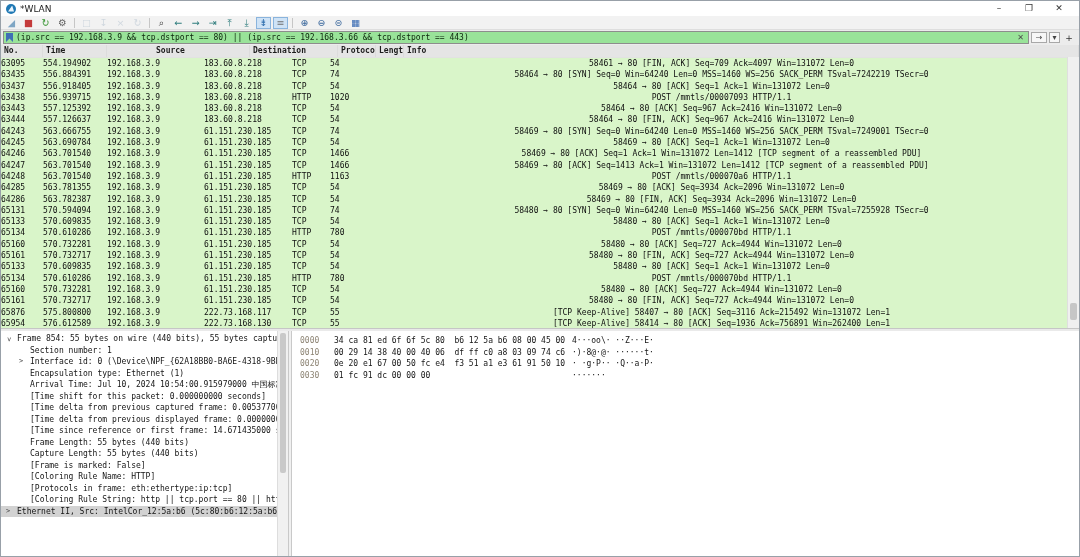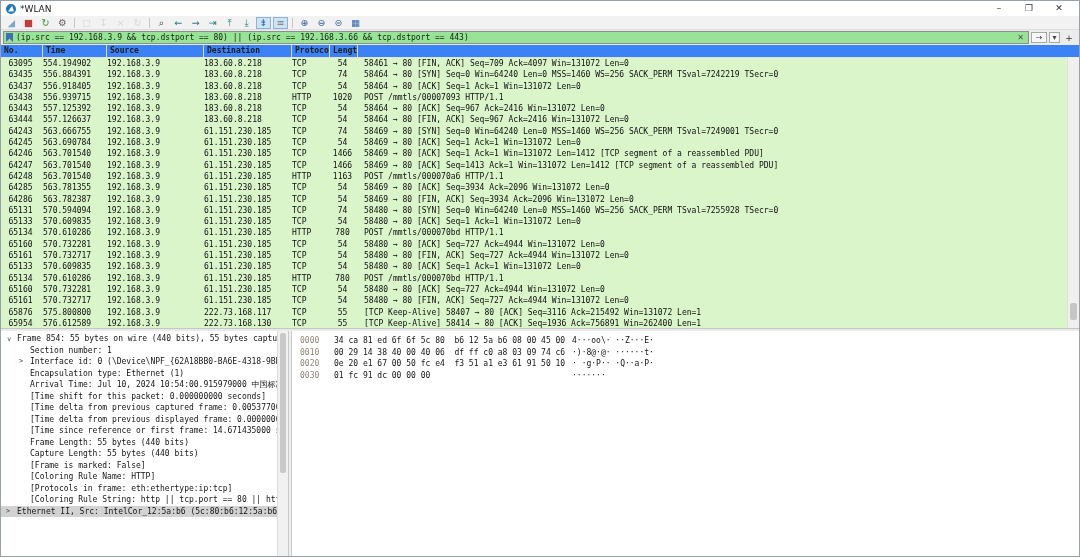--- a/index.html
+++ b/index.html
@@ -27,28 +27,28 @@
   .filter-input{flex:1;height:11px;background:#99e399;border:1px solid #8d8d8d;display:flex;align-items:center;padding:0 2px;gap:3px;min-width:0;}
   .bookmark{width:7px;height:9px;background:#3f6fb5;clip-path:polygon(0 0,100% 0,100% 100%,50% 62%,0 100%);flex:0 0 auto;}
   .filter-text{flex:1;font-family:"DejaVu Sans Mono",monospace;font-size:8px;color:#0b250b;white-space:pre;overflow:hidden;}
   .filter-clear{flex:0 0 auto;font-size:8px;color:#4d4d4d;padding:0 2px;}
   .filter-btn{flex:0 0 auto;width:16px;height:11px;border:1px solid #a8a8a8;background:#f7f7f7;color:#444;
     font-size:8px;text-align:center;line-height:10px;box-sizing:border-box;}
   .filter-dd{width:11px;}
   .filter-plus{flex:0 0 auto;width:14px;text-align:center;font-size:9px;color:#333;}
   
   .packet-list{flex:0 0 283px;background:#ffffff;position:relative;font-family:"DejaVu Sans Mono",monospace;overflow:hidden;}
-  .pl-header{height:12px;display:flex;background:#3b82f6;border-bottom:1px solid #e2e2e2;font-size:8px;font-weight:bold;color:#1d1d1d;}
+  .pl-header{height:12px;display:flex;background:#e5e5e5;border-bottom:1px solid #e2e2e2;font-size:8px;font-weight:bold;color:#1d1d1d;}
   .pl-h{box-sizing:border-box;border-right:1px solid #dcdcdc;padding:1px 0 0 3px;white-space:pre;overflow:hidden;flex:0 0 auto;}
   .pl-h.grow{flex:1 1 auto;}
   .pl-body{height:271px;overflow:hidden;}
   .prow{display:flex;height:11.3px;line-height:11.4px;background:#d9f5c9;color:#0e0e0e;font-size:8px;white-space:pre;}
   .pcell{box-sizing:border-box;overflow:hidden;flex:0 0 auto;}
-  .pcell.r{text-align:center;padding-right:3px;}
-  .pcell.grow{flex:1 1 auto;padding-left:6px;}
+  .pcell.r{text-align:left;padding-right:3px;}
+  .pcell.grow{flex:1 1 auto;padding-left:6px;text-align:center;}
   .pl-scroll{position:absolute;top:12px;right:0;width:11px;height:271px;background:#f0f0f0;border-left:1px solid #dfdfdf;}
   .pl-scroll .thumb{position:absolute;left:2px;right:2px;top:246px;height:17px;background:#c6c6c6;border-radius:2px;}
   
   .splitter{flex:0 0 3px;background:#eaeaea;border-top:1px solid #c6c6c6;box-sizing:border-box;}
   
   .bottom{flex:1 1 auto;display:flex;background:#f0f0f0;min-height:0;}
   .details{flex:0 0 288px;background:#ffffff;border-right:1px solid #c9c9c9;position:relative;overflow:hidden;padding-top:2px;box-sizing:border-box;}
   .dline{height:11.5px;line-height:11.5px;font-family:"DejaVu Sans Mono",monospace;font-size:8px;color:#141414;
     white-space:pre;overflow:hidden;position:relative;padding-left:16px;width:277px;box-sizing:border-box;}
   .dline.lvl1{padding-left:29px;}
@@ -115,24 +115,25 @@
     </div>
     <span class="filter-btn">→</span>
     <span class="filter-btn filter-dd">▾</span>
     <span class="filter-plus">+</span>
   </div>
 
   <div class="packet-list">
     <div class="pl-header" id="pl-header">
         <span class="pl-h" style="width: 42px;">No.</span>
         <span class="pl-h" style="width: 64px;">Time</span>
-        <span class="pl-h" style="width: 97px;">Source</span>
+        <span class="pl-h" style="width: 97px; margin-left: 46px;">Source</span>
         <span class="pl-h" style="width: 88px;">Destination</span>
         <span class="pl-h" style="width: 38px;">Protocol</span>
         <span class="pl-h" style="width: 28px;">Length</span>
+        <span class="pl-h grow">Info</span>
       </div>
     <div class="pl-body" id="pl-body">
         <div class="prow"><span class="pcell r" style="width: 42px;">63095</span><span class="pcell" style="width: 64px;">554.194902</span><span class="pcell" style="width: 97px;">192.168.3.9</span><span class="pcell" style="width: 88px;">183.60.8.218</span><span class="pcell" style="width: 38px;">TCP</span><span class="pcell r" style="width: 28px;">54</span><span class="pcell grow">58461 → 80 [FIN, ACK] Seq=709 Ack=4097 Win=131072 Len=0</span></div>
         <div class="prow"><span class="pcell r" style="width: 42px;">63435</span><span class="pcell" style="width: 64px;">556.884391</span><span class="pcell" style="width: 97px;">192.168.3.9</span><span class="pcell" style="width: 88px;">183.60.8.218</span><span class="pcell" style="width: 38px;">TCP</span><span class="pcell r" style="width: 28px;">74</span><span class="pcell grow">58464 → 80 [SYN] Seq=0 Win=64240 Len=0 MSS=1460 WS=256 SACK_PERM TSval=7242219 TSecr=0</span></div>
         <div class="prow"><span class="pcell r" style="width: 42px;">63437</span><span class="pcell" style="width: 64px;">556.918405</span><span class="pcell" style="width: 97px;">192.168.3.9</span><span class="pcell" style="width: 88px;">183.60.8.218</span><span class="pcell" style="width: 38px;">TCP</span><span class="pcell r" style="width: 28px;">54</span><span class="pcell grow">58464 → 80 [ACK] Seq=1 Ack=1 Win=131072 Len=0</span></div>
         <div class="prow"><span class="pcell r" style="width: 42px;">63438</span><span class="pcell" style="width: 64px;">556.939715</span><span class="pcell" style="width: 97px;">192.168.3.9</span><span class="pcell" style="width: 88px;">183.60.8.218</span><span class="pcell" style="width: 38px;">HTTP</span><span class="pcell r" style="width: 28px;">1020</span><span class="pcell grow">POST /mmtls/00007093 HTTP/1.1</span></div>
         <div class="prow"><span class="pcell r" style="width: 42px;">63443</span><span class="pcell" style="width: 64px;">557.125392</span><span class="pcell" style="width: 97px;">192.168.3.9</span><span class="pcell" style="width: 88px;">183.60.8.218</span><span class="pcell" style="width: 38px;">TCP</span><span class="pcell r" style="width: 28px;">54</span><span class="pcell grow">58464 → 80 [ACK] Seq=967 Ack=2416 Win=131072 Len=0</span></div>
         <div class="prow"><span class="pcell r" style="width: 42px;">63444</span><span class="pcell" style="width: 64px;">557.126637</span><span class="pcell" style="width: 97px;">192.168.3.9</span><span class="pcell" style="width: 88px;">183.60.8.218</span><span class="pcell" style="width: 38px;">TCP</span><span class="pcell r" style="width: 28px;">54</span><span class="pcell grow">58464 → 80 [FIN, ACK] Seq=967 Ack=2416 Win=131072 Len=0</span></div>
         <div class="prow"><span class="pcell r" style="width: 42px;">64243</span><span class="pcell" style="width: 64px;">563.666755</span><span class="pcell" style="width: 97px;">192.168.3.9</span><span class="pcell" style="width: 88px;">61.151.230.185</span><span class="pcell" style="width: 38px;">TCP</span><span class="pcell r" style="width: 28px;">74</span><span class="pcell grow">58469 → 80 [SYN] Seq=0 Win=64240 Len=0 MSS=1460 WS=256 SACK_PERM TSval=7249001 TSecr=0</span></div>
         <div class="prow"><span class="pcell r" style="width: 42px;">64245</span><span class="pcell" style="width: 64px;">563.690784</span><span class="pcell" style="width: 97px;">192.168.3.9</span><span class="pcell" style="width: 88px;">61.151.230.185</span><span class="pcell" style="width: 38px;">TCP</span><span class="pcell r" style="width: 28px;">54</span><span class="pcell grow">58469 → 80 [ACK] Seq=1 Ack=1 Win=131072 Len=0</span></div>

